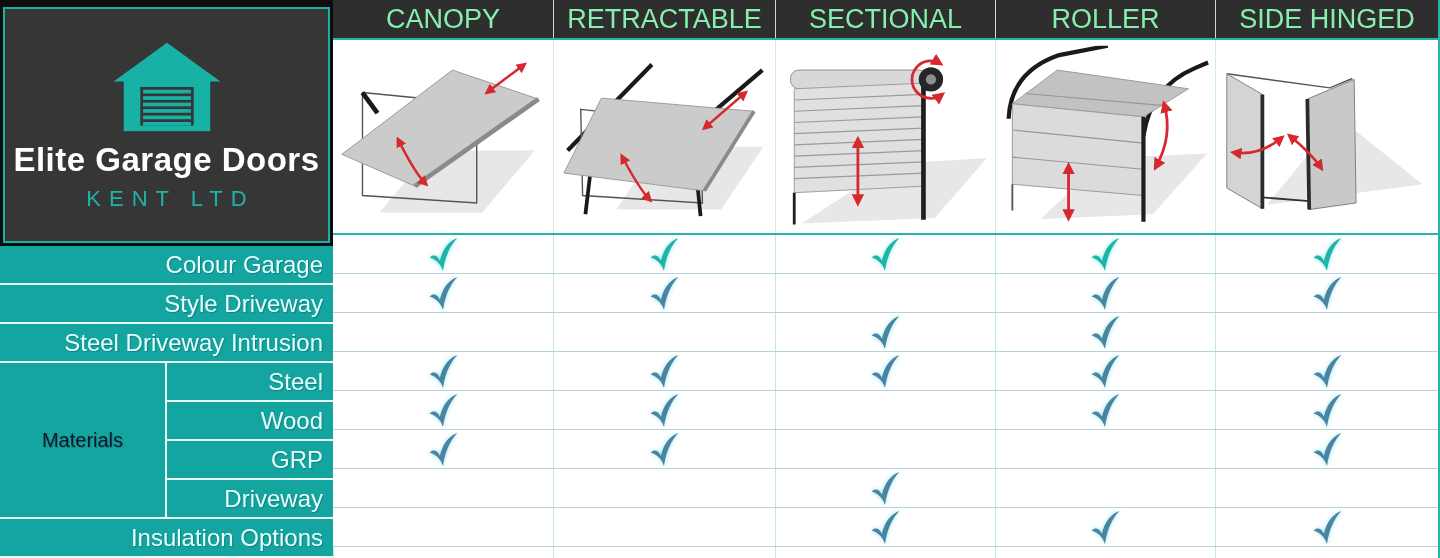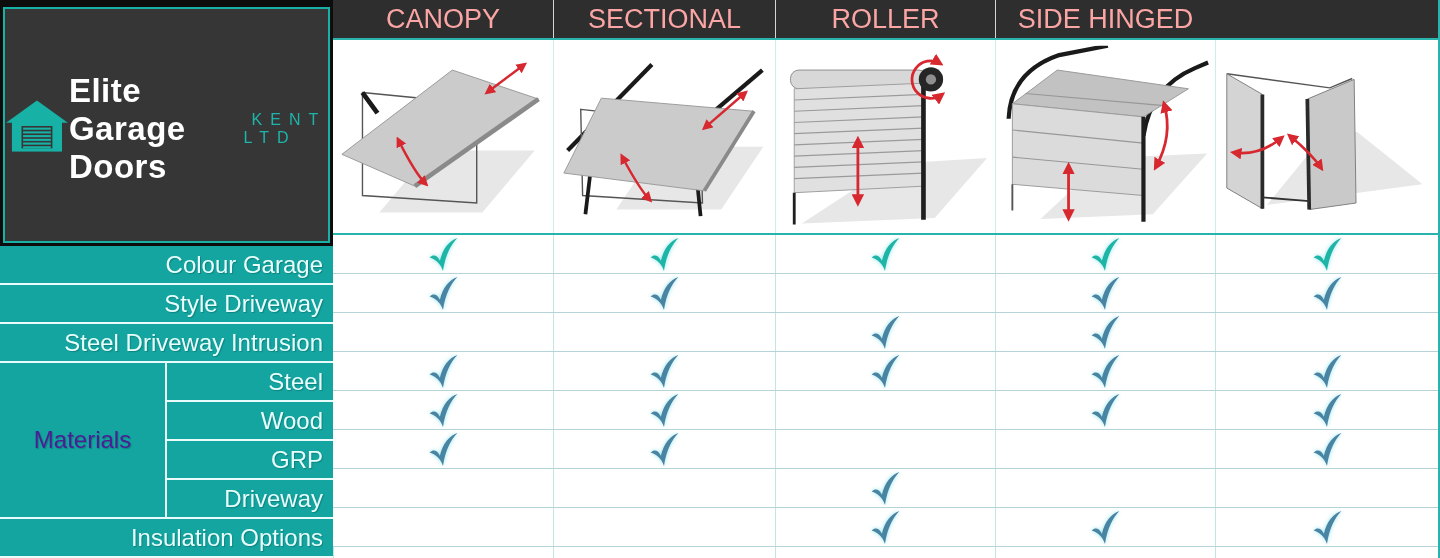--- a/index.html
+++ b/index.html
@@ -2,45 +2,45 @@
 <html><head>
 <meta charset="utf-8">
 <style>
   * { box-sizing: border-box; margin: 0; padding: 0; }
   body { font-family: "Liberation Sans", sans-serif; background:#fff; }
   .page { width:1440px; height:558px; display:flex; overflow:hidden; background:#fff; }
 
   
   .left-col { flex:0 0 333px; width:333px; display:flex; flex-direction:column; background:#0d0d0d; }
   .logo-block { height:237px; background:#363636; border:2px solid #17b1a6; margin:7px 3px 3px 3px;
-                display:flex; flex-direction:row; align-items:center; justify-content:center; }
+                display:flex; flex-direction:column; align-items:center; justify-content:center; }
   .logo-icon { width:112px; height:92px; margin-top:2px; }
   .brand-title { color:#fff; font-size:33px; font-weight:bold; letter-spacing:.5px; margin-top:8px; }
-  .brand-subtitle { color:#1db5aa; font-size:16px; letter-spacing:8px; margin-top:7px; text-indent:8px; }
+  .brand-subtitle { color:#1db5aa; font-size:22px; letter-spacing:8px; margin-top:7px; text-indent:8px; }
 
   .label-rows { flex:1; display:flex; flex-direction:column; }
   .label-cell { height:39px; background:#14a5a0; border-bottom:2px solid #e9fcfb; color:#e8fffd;
                 font-size:24px; display:flex; align-items:center; justify-content:flex-end;
                 padding-right:10px; text-shadow:1px 1px 1px rgba(0,70,70,.35); white-space:nowrap; }
   .materials-group { display:flex; height:156px; }
   .materials-label { width:167px; height:156px; background:#14a5a0; border-bottom:2px solid #e9fcfb;
-                     border-right:2px solid #e9fcfb; color:#4c1d95; font-size:24px;
+                     border-right:2px solid #e9fcfb; color:#0f172a; font-size:20px;
                      display:flex; align-items:center; justify-content:center;
                      text-shadow:1px 1px 1px rgba(0,70,70,.35); }
   .materials-subrows { flex:1; display:flex; flex-direction:column; }
   .partial-left { flex:1; display:flex; }
   .partial-left .pcell { background:#14a5a0; height:100%; }
   .partial-left .pcell.a { width:180px; border-right:2px solid #e9fcfb; }
   .partial-left .pcell.b { flex:1; }
 
   
   .right-area { flex:1; display:flex; flex-direction:column; border-right:2px solid #28b4ac; }
   .cols { display:grid; grid-template-columns:220px 222px 220px 220px 1fr; }
   .col-headers { height:40px; background:#2e2e2e; border-bottom:2px solid #28b4ac; }
-  .col-header { color:#fca5a5; font-size:27px; display:flex; align-items:center; justify-content:center;
+  .col-header { color:#86efac; font-size:27px; display:flex; align-items:center; justify-content:center;
                 border-left:1px solid #cfd6d5; white-space:nowrap; }
   .col-header:first-child { border-left:none; }
 
   .illustrations { height:195px; background:#fff; border-bottom:2px solid #28b4ac; }
   .ill-cell { border-left:1px solid #cdeeeb; display:flex; align-items:center; justify-content:center; }
   .ill-cell:first-child { border-left:none; }
   .ill-cell svg { width:206px; height:186px; }
 
   .check-row { height:39px; border-bottom:1px solid #b7d3da; background:#fff; }
   .check-cell { border-left:1px solid #c2e6e2; display:flex; align-items:center; justify-content:center; }
@@ -181,20 +181,21 @@
         <div class="pcell a"></div>
         <div class="pcell b"></div>
       </div>
     </div>
   </div>
 
   <div class="right-area">
 
     <div class="cols col-headers">
       <div class="col-header">CANOPY</div>
+      <div class="col-header">RETRACTABLE</div>
       <div class="col-header">SECTIONAL</div>
       <div class="col-header">ROLLER</div>
       <div class="col-header">SIDE HINGED</div>
     </div>
 
     <div class="cols illustrations">
       <div class="ill-cell">
           <svg viewBox="0 0 220 195">
             <use href="#ill-canopy"></use>
           </svg>

